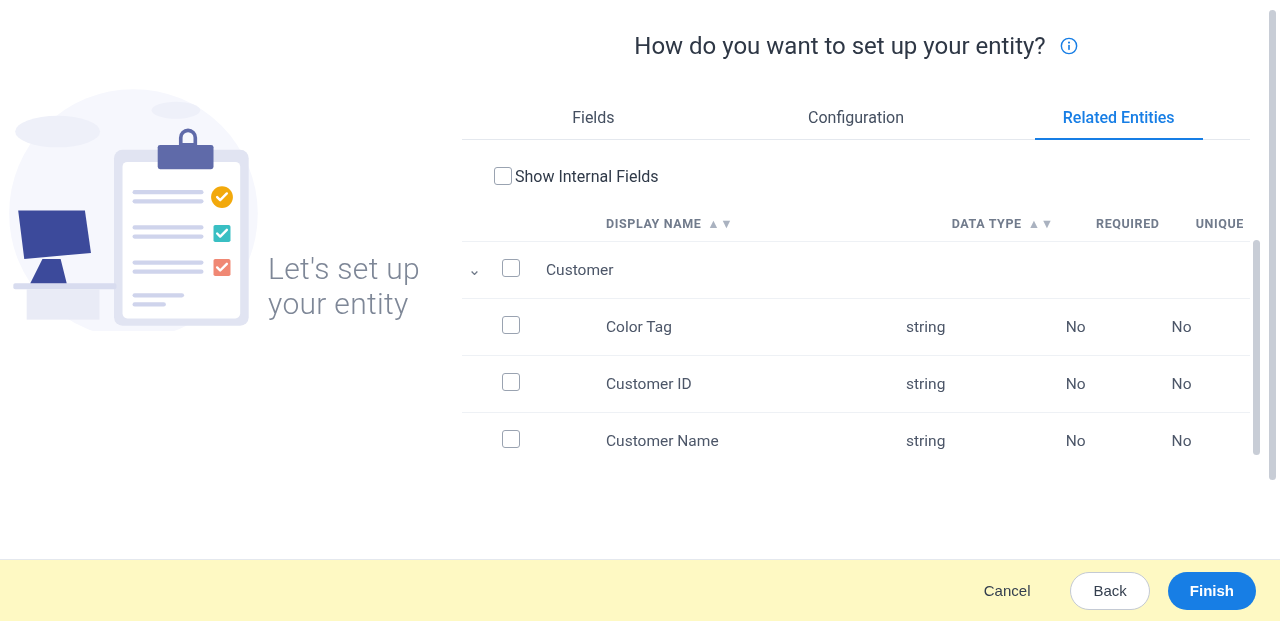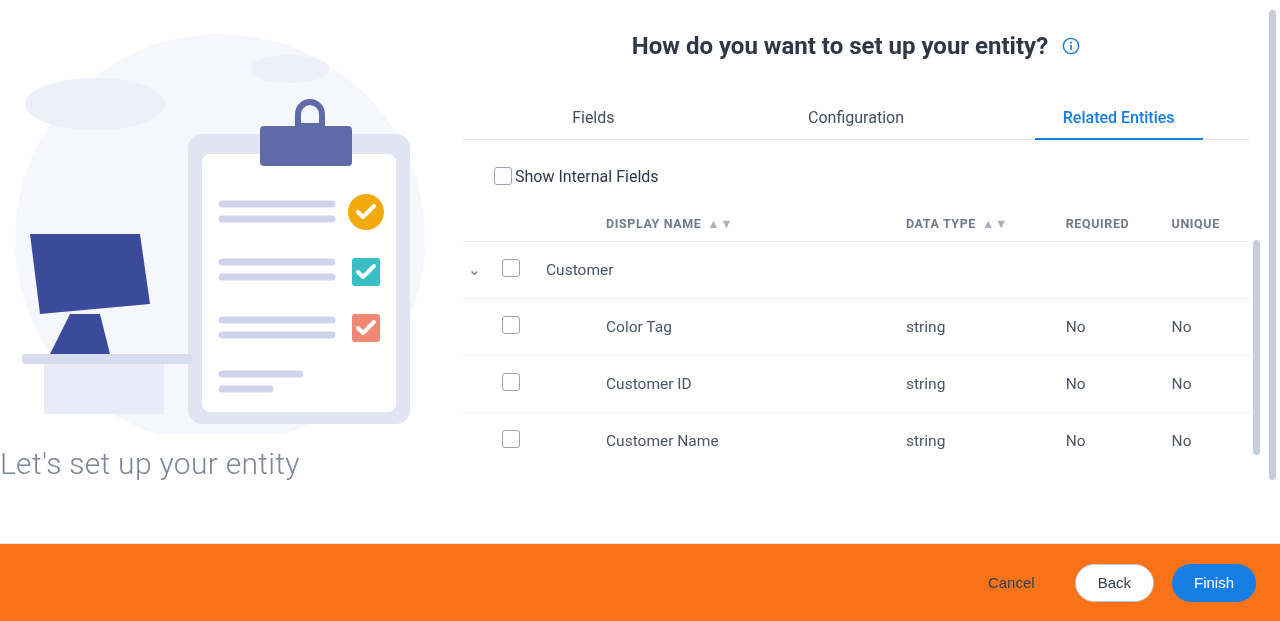--- a/index.html
+++ b/index.html
@@ -21,29 +21,29 @@
   .modal-header{display:flex;align-items:center;justify-content:center;height:55px;position:relative;border-bottom:1px solid var(--border)}
   .modal-title{font-size:17px;font-weight:600}
   .close-btn{position:absolute;right:18px;top:50%;transform:translateY(-50%);width:26px;height:26px;display:flex;align-items:center;justify-content:center;cursor:pointer;color:#7a8496}
   .close-btn svg{width:16px;height:16px}
 
   .modal-body{display:flex;flex:1;min-height:0;position:relative}
   .scrollbar{position:absolute;right:4px;top:10px;bottom:10px;width:7px}
   .scrollbar .track{position:absolute;inset:0;border-radius:4px;background:transparent}
   .scrollbar .thumb{position:absolute;left:0;width:100%;height:420px;top:0;border-radius:4px;background:#c8cdd6}
 
-  .sidebar{width:450px;display:flex;flex-direction:column;}
+  .sidebar{width:450px;display:flex;flex-direction:row;align-items:center}
   .illus{margin-top:14px;width:442px;height:420px;position:relative}
   .blobs{position:absolute;inset:0}
   .tagline{margin-top:12px;color:#7e8797;font-size:30px;font-weight:300;letter-spacing:.3px}
 
   .content{flex:1;padding:32px 30px 0 0;overflow:hidden;position:relative}
   .content-inner{padding-left:12px}
   .question{display:flex;align-items:center;justify-content:center;gap:14px}
-  .question h2{margin:0;font-size:24px;font-weight:700;color:#2e3745}
+  .question h2{margin:0;font-size:24px;font-weight:400;color:#2e3745}
   .info-icon{color:var(--blue);width:18px;height:18px;display:inline-flex;align-items:center;justify-content:center;cursor:pointer}
   .info-icon svg{width:18px;height:18px}
 
   .tabs{display:flex;border-bottom:1px solid var(--border);margin-top:34px}
   .tab{flex:1;text-align:center;padding:14px 0 12px;font-size:16px;color:#444f60;cursor:pointer;position:relative}
   .tab.active{color:var(--blue);font-weight:500}
   .tab.active::after{content:"";position:absolute;left:18%;right:18%;bottom:-1px;height:2px;background:var(--blue)}
 
   .toolbar{display:flex;align-items:center;padding:24px 0 20px 28px}
   .chk{appearance:none;width:18px;height:18px;border:1.5px solid #9aa3b1;border-radius:3px;background:#fff;cursor:pointer}
@@ -54,27 +54,27 @@
   thead th .sort{display:inline-block;margin-left:6px;color:#aab2c0}
   tbody tr{border-top:1px solid #eef1f5}
   tbody td{padding:14px 6px;font-size:15.5px;color:#4c5668;vertical-align:middle}
   .col-chk{width:48px}
   .col-expand{width:30px}
   .col-indent{width:60px}
   .group-row td{background:#fff}
   .group-row .chev{color:#6d7787}
 
   .col-name{width:300px}
-  .th-right{text-align:left}
-
-  .footer{height:78px;display:flex;align-items:center;justify-content:flex-end;gap:18px;padding:0 24px;border-top:1px solid var(--border);background:#f97316}
+  .th-right{text-align:right}
+
+  .footer{height:62px;display:flex;align-items:center;justify-content:flex-end;gap:18px;padding:0 24px;border-top:1px solid var(--border);background:#fef9c3}
   .btn{height:38px;padding:0 22px;border-radius:20px;font-size:15px;display:inline-flex;align-items:center;justify-content:center;cursor:pointer;user-select:none}
   .btn-cancel{border:none;background:transparent;color:#333e4e}
   .btn-back{border:1.5px solid #c4cad4;background:#fff;color:#333e4e}
-  .btn-finish{border:none;background:var(--blue);color:#fff;font-weight:400}
+  .btn-finish{border:none;background:var(--blue);color:#fff;font-weight:700}
 </style>
 </head>
 <body>
 
 <div class="modal">
 
 
   <div class="modal-body">
 
     <div class="sidebar">

